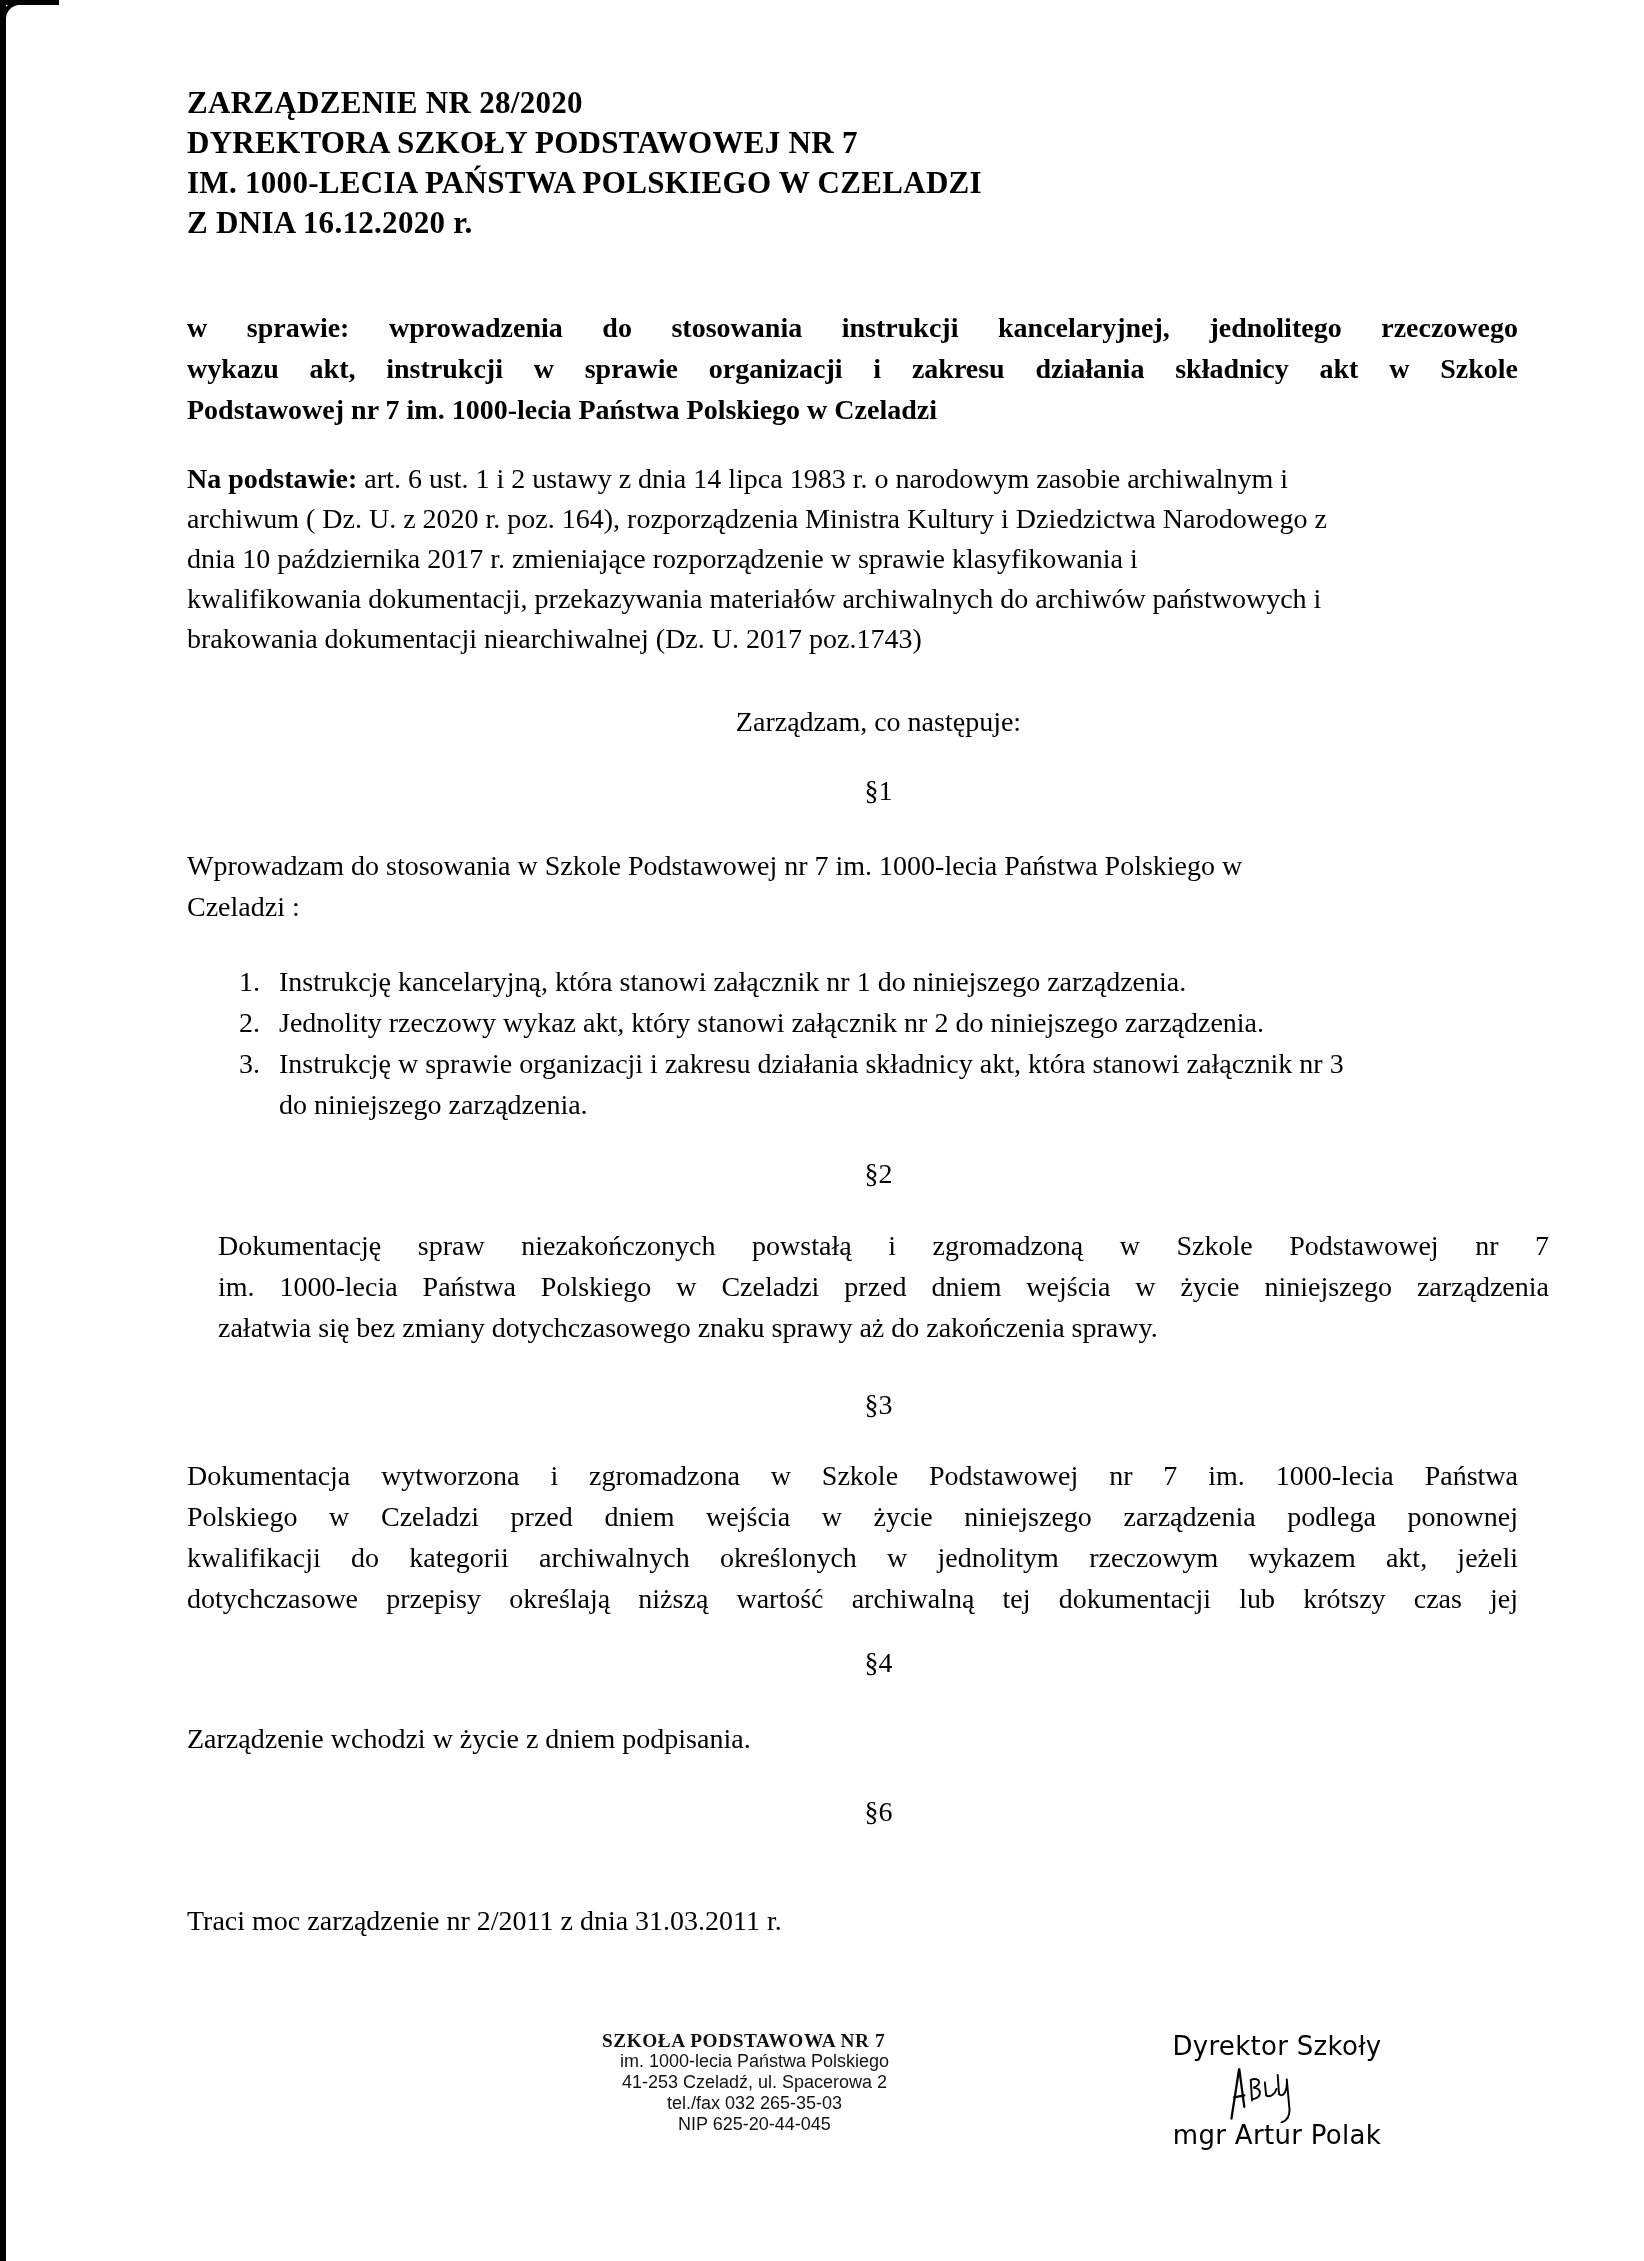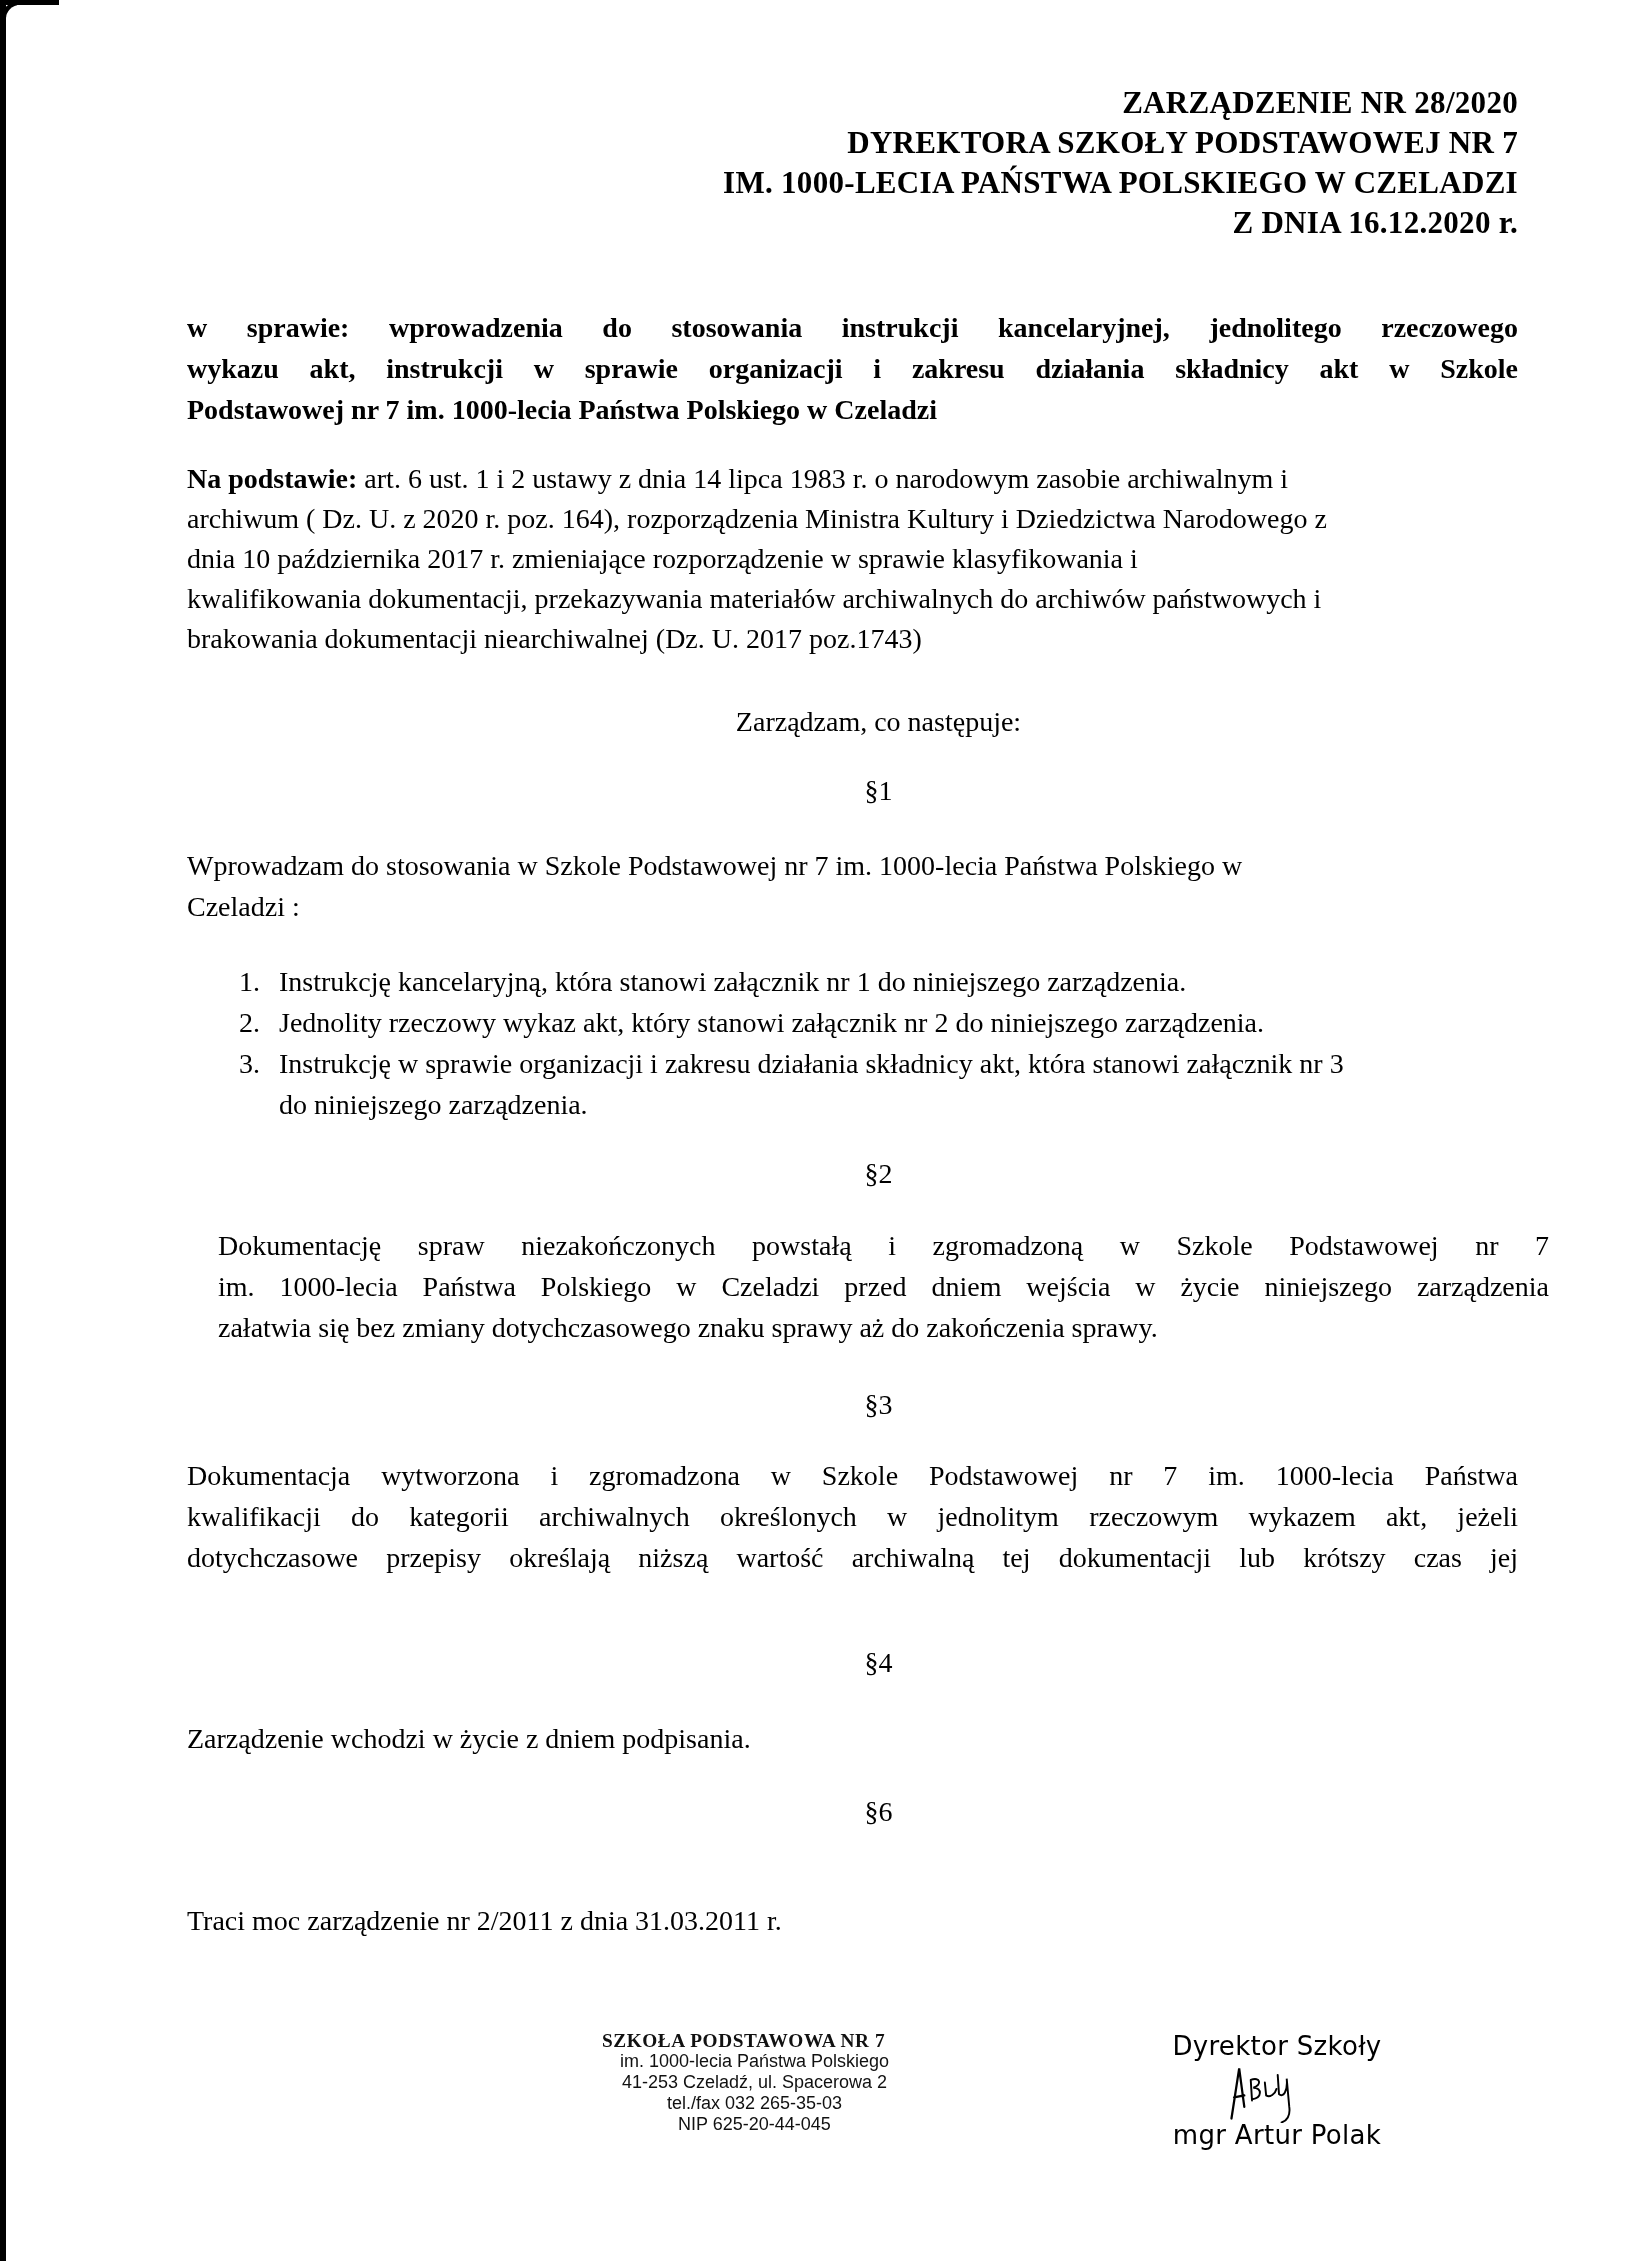--- a/index.html
+++ b/index.html
@@ -42,21 +42,21 @@
       left: 187px;
       top: 0;
       width: 1331px;
     }
 
     .header {
       position: absolute;
       top: 83px;
       left: 0;
       width: 1331px;
-      text-align: right;
+      text-align: left;
       font-weight: bold;
       font-size: 31px;
       line-height: 40px;
       letter-spacing: 0.3px;
     }
     .header div { white-space: nowrap; }
 
     .subject {
       position: absolute;
       top: 307px;
@@ -207,20 +207,21 @@
   <div class="para justified" style="top:1225px;margin-left:31px;">
     <span class="line">Dokumentację spraw niezakończonych powstałą i zgromadzoną w Szkole Podstawowej nr 7</span>
     <span class="line">im. 1000-lecia Państwa Polskiego w Czeladzi  przed dniem wejścia w życie niniejszego zarządzenia</span>
     <span class="line last">załatwia się bez zmiany dotychczasowego znaku sprawy aż do zakończenia sprawy.</span>
   </div>
 
   <div class="centered" style="top:1385px; padding-left:26px;">§3</div>
 
   <div class="para justified" style="top:1455px;">
     <span class="line">Dokumentacja wytworzona i zgromadzona w Szkole Podstawowej nr 7 im. 1000-lecia Państwa</span>
+    <span class="line">Polskiego w Czeladzi przed dniem wejścia w życie niniejszego zarządzenia podlega ponownej</span>
     <span class="line">kwalifikacji do kategorii archiwalnych określonych w jednolitym rzeczowym wykazem akt, jeżeli</span>
     <span class="line">dotychczasowe przepisy określają niższą wartość archiwalną tej dokumentacji lub krótszy czas jej</span>
   </div>
 
   <div class="centered" style="top:1643px; padding-left:26px;">§4</div>
 
   <div class="para" style="top:1718px;">
     <span class="line">Zarządzenie wchodzi w życie z dniem podpisania.</span>
   </div>
 

